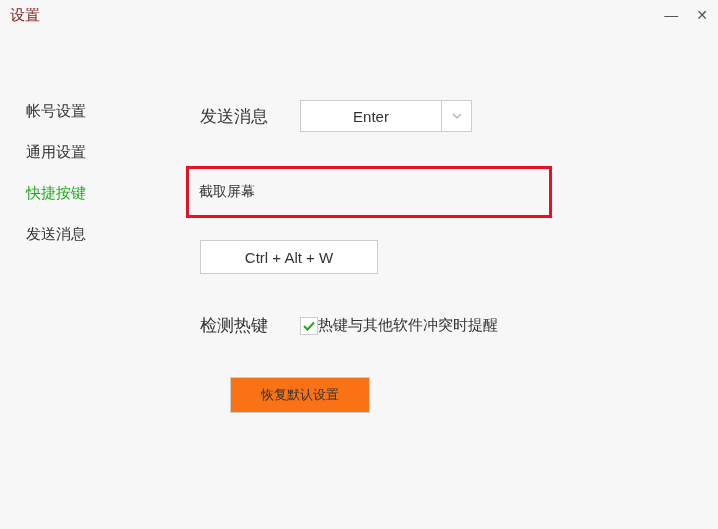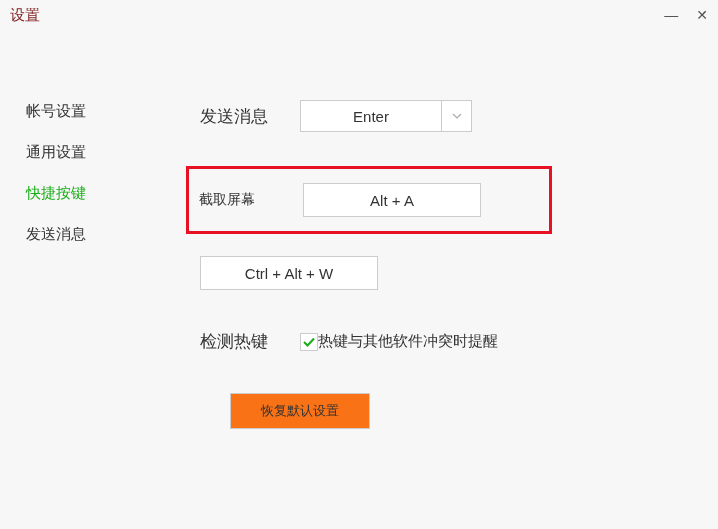--- a/index.html
+++ b/index.html
@@ -187,21 +187,20 @@
         <div class="arrow">
           <svg viewBox="0 0 10 6">
               <path d="M1 1 L5 5 L9 1" stroke="#aaa" stroke-width="1.2" fill="none"></path>
             </svg>
         </div>
       </div>
     </div>
 
     <div class="highlight-row">
       <div class="label">截取屏幕</div>
-      <div class="hotkey-box">Alt + A</div>
     </div>
 
     <div class="row">
       <div class="hotkey-box">Ctrl + Alt + W</div>
     </div>
 
     <div class="row">
       <div class="label">检测热键</div>
       <div class="checkbox-wrap">
         <div class="checkbox">

